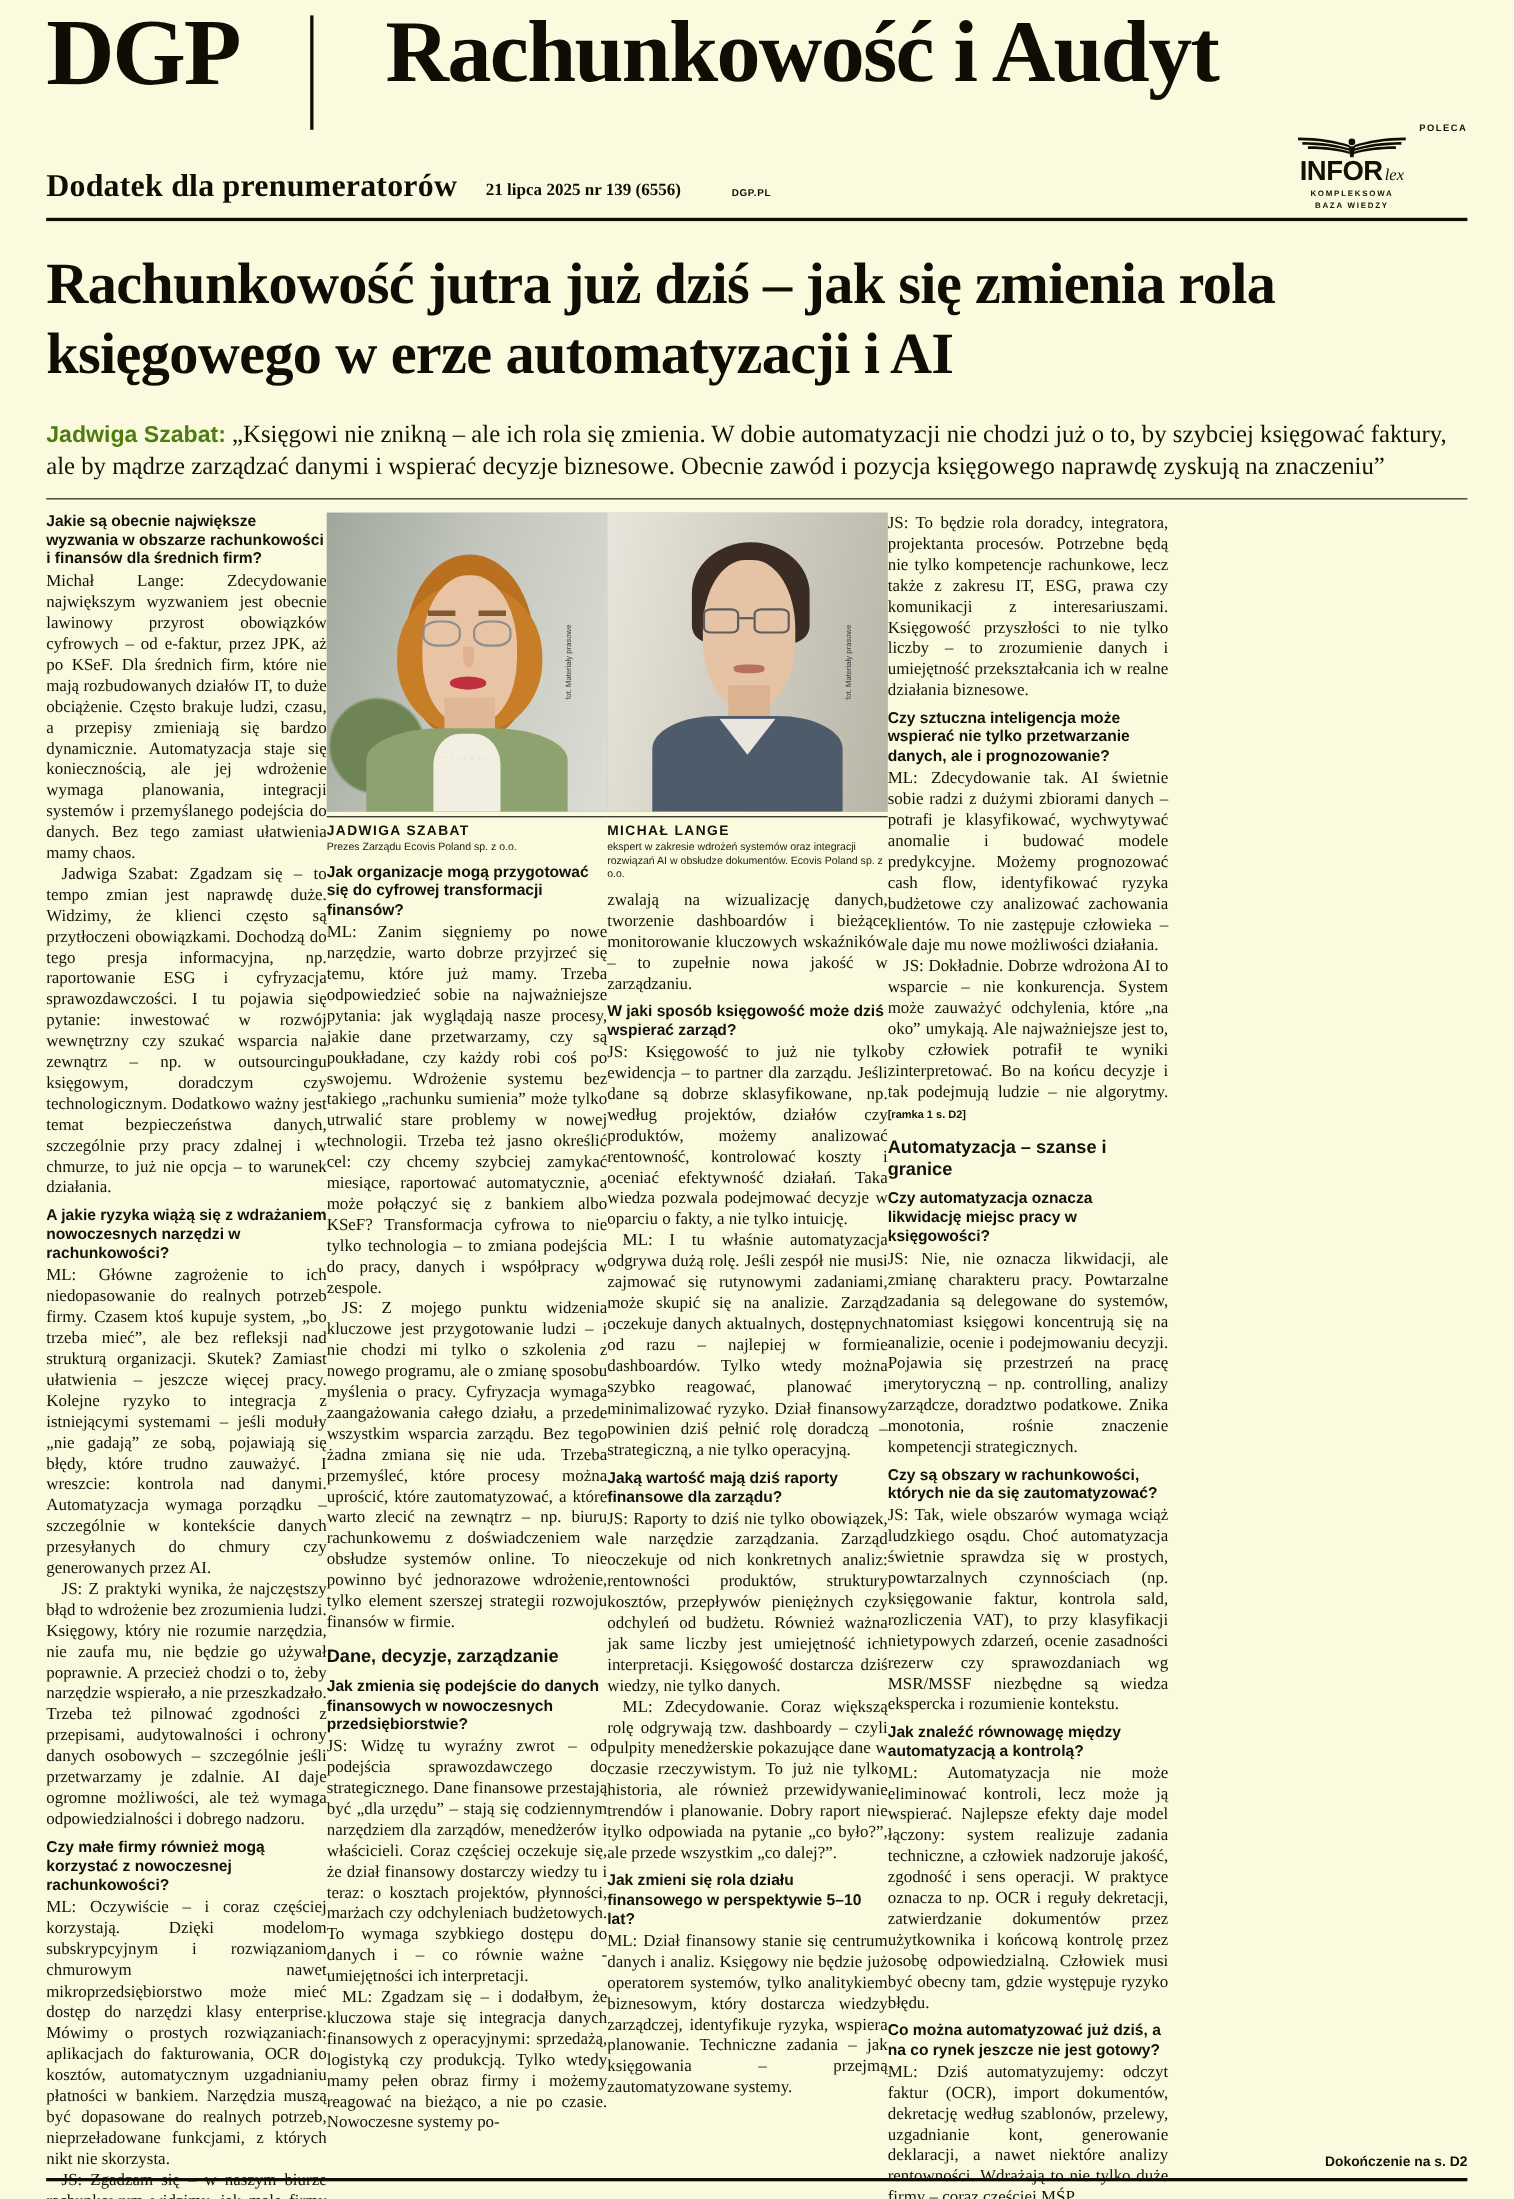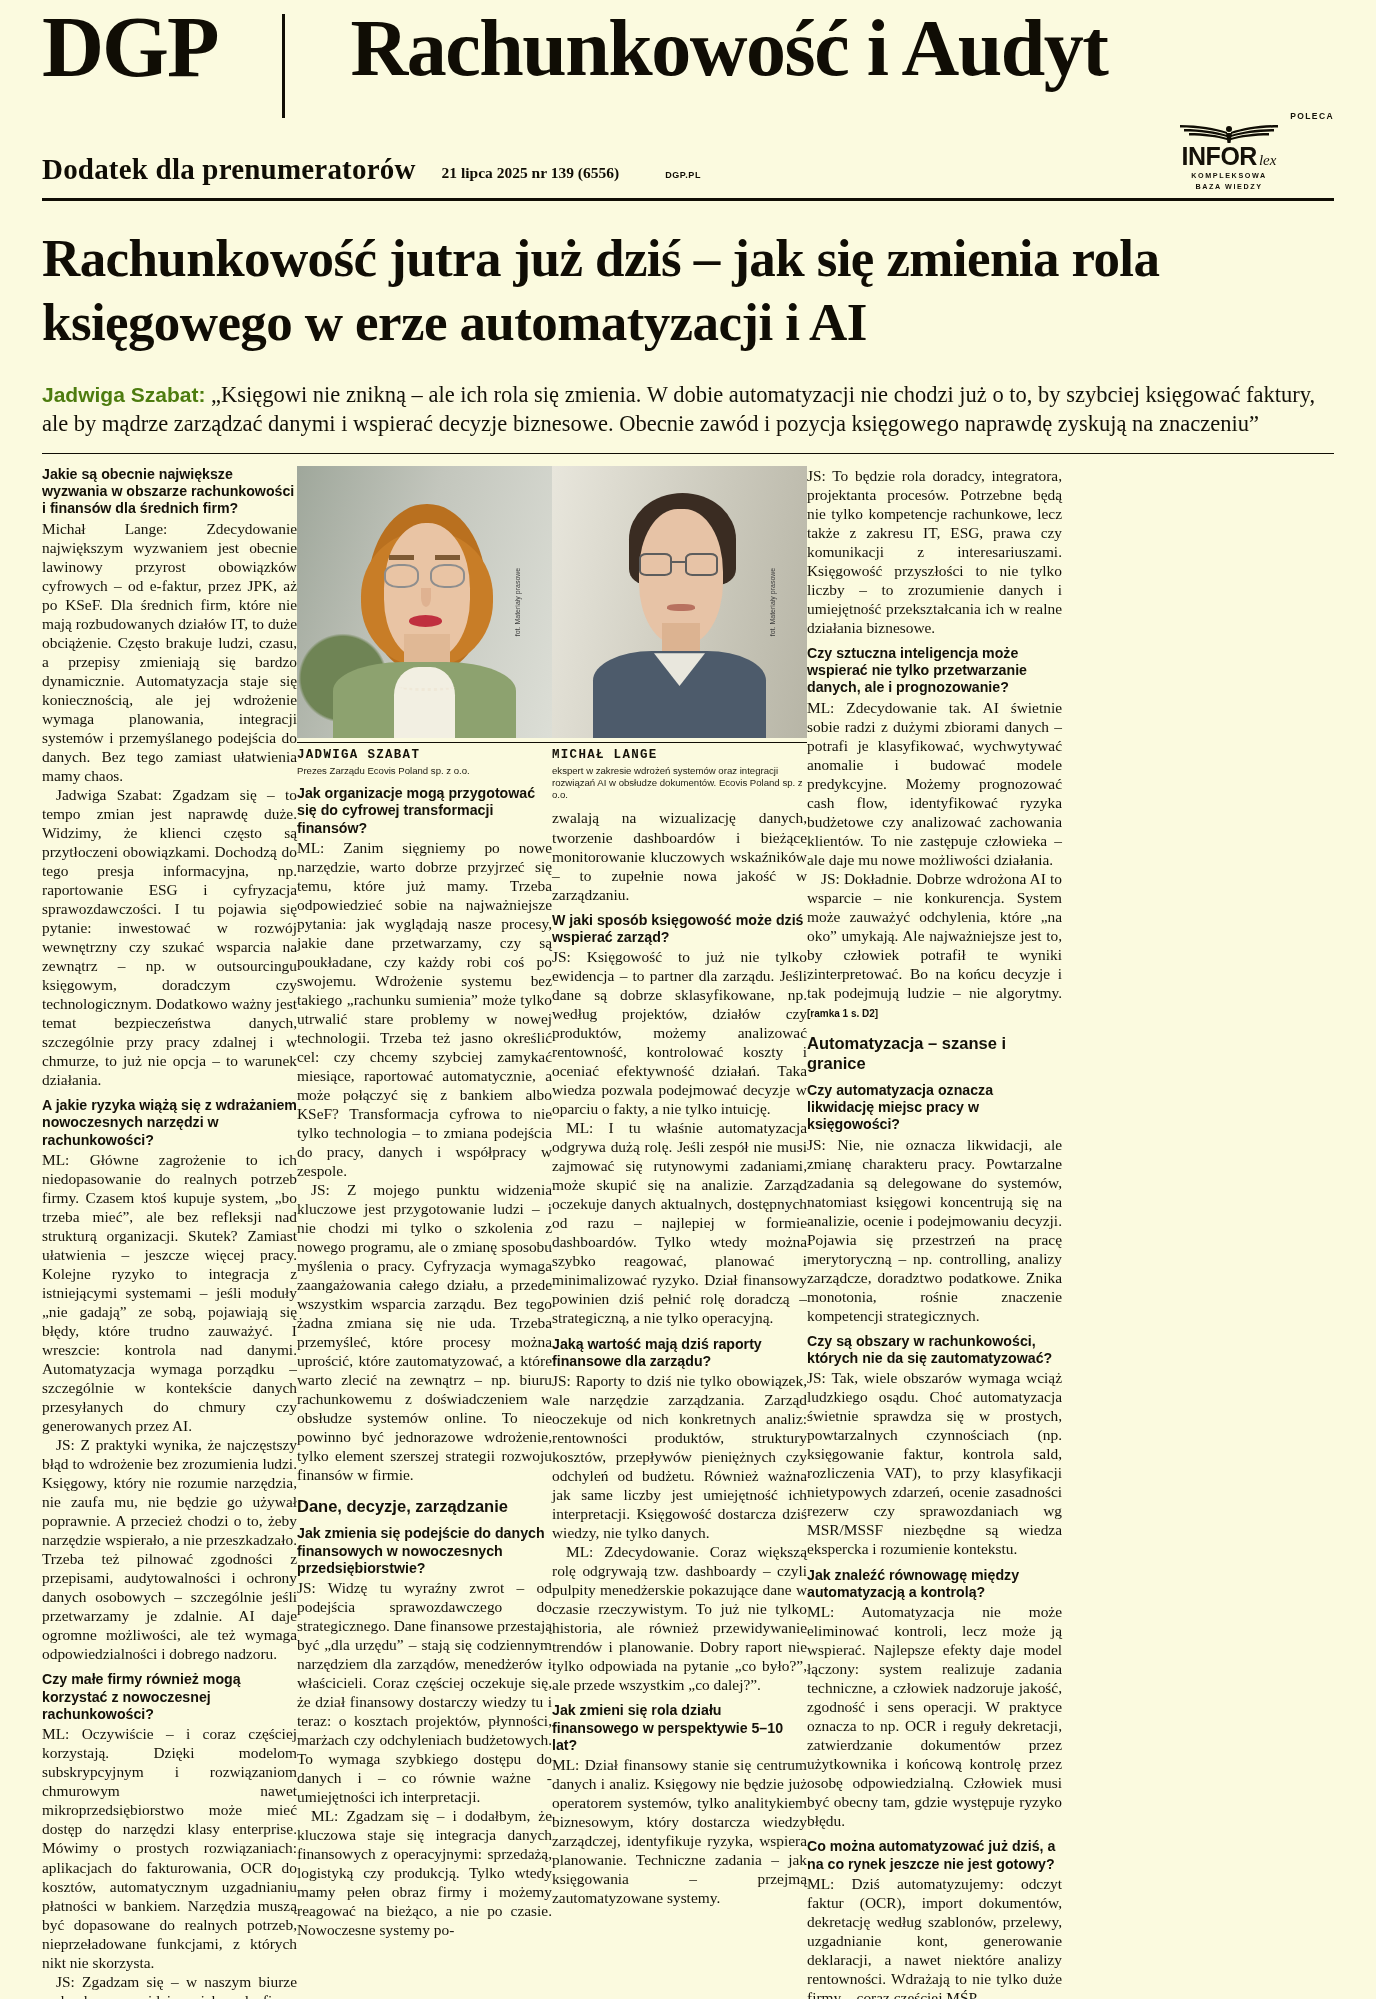--- a/index.html
+++ b/index.html
@@ -218,21 +218,21 @@
     top: 50%;
     transform: translateY(-50%) rotate(-90deg);
     transform-origin: center;
     font-family: "Liberation Sans", sans-serif;
     font-size: 7px;
     color: #3c3c3c;
     white-space: nowrap;
   }
   .photo-rule { border-top: 1px solid #100d05; margin-top: 4px; }
   .cap-name {
-    font-family: Liberation Mono, monospace;
+    font-family: Liberation Sans, sans-serif;
     font-weight: 700;
     font-size: 12.5px;
     letter-spacing: 1.3px;
     margin: 5px 0 3px 0;
   }
   .cap-desc {
     font-family: "Liberation Sans", sans-serif;
     font-size: 9.6px;
     line-height: 1.28;
     margin: 0 0 7px 0;
@@ -491,14 +491,18 @@
       <h3 class="qhead">Czy są obszary w rachunkowości, których nie da się zautomatyzować?</h3>
       <p class="body">JS: Tak, wiele obszarów wymaga wciąż ludzkiego osądu. Choć automatyzacja świetnie sprawdza się w prostych, powtarzalnych czynnościach (np. księgowanie faktur, kontrola sald, rozliczenia VAT), to przy klasyfikacji nietypowych zdarzeń, ocenie zasadności rezerw czy sprawozdaniach wg MSR/MSSF niezbędne są wiedza ekspercka i rozumienie kontekstu.</p>
       <h3 class="qhead">Jak znaleźć równowagę między automatyzacją a kontrolą?</h3>
       <p class="body">ML: Automatyzacja nie może eliminować kontroli, lecz może ją wspierać. Najlepsze efekty daje model łączony: system realizuje zadania techniczne, a człowiek nadzoruje jakość, zgodność i sens operacji. W praktyce oznacza to np. OCR i reguły dekretacji, zatwierdzanie dokumentów przez użytkownika i końcową kontrolę przez osobę odpowiedzialną. Człowiek musi być obecny tam, gdzie występuje ryzyko błędu.</p>
       <h3 class="qhead">Co można automatyzować już dziś, a na co rynek jeszcze nie jest gotowy?</h3>
       <p class="body">ML: Dziś automatyzujemy: odczyt faktur (OCR), import dokumentów, dekretację według szablonów, przelewy, uzgadnianie kont, generowanie deklaracji, a nawet niektóre analizy rentowności. Wdrażają to nie tylko duże firmy – coraz częściej MŚP.</p>
 
     </div>
   </div>
 
+  <div class="footer">
+    <div class="cont-note">Dokończenie na s. D2</div>
+    <div class="rule-bottom"></div>
+  </div>
 
 </div>
 
 </body></html>

